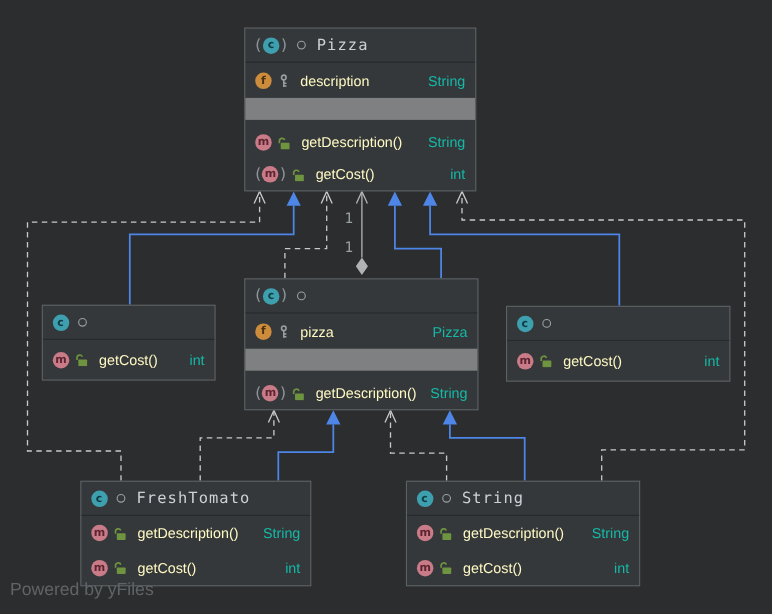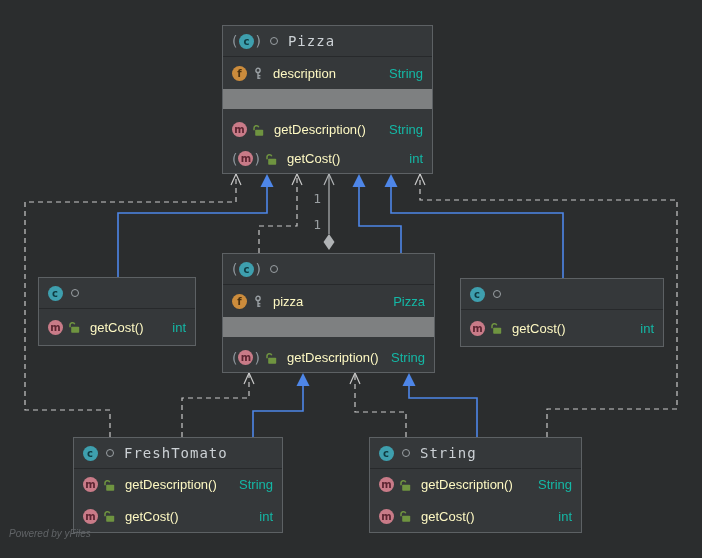--- a/index.html
+++ b/index.html
@@ -39,21 +39,21 @@
   }
   .abs-wrap { display:flex; align-items:center; gap:1px; flex:0 0 auto; }
   .mod-o {
     flex:0 0 auto; width:6px; height:6px; border:1.5px solid #9aa0a4;
     border-radius:50%; margin-left:2px; margin-right:4px;
   }
   .visicon { flex:0 0 auto; display:flex; align-items:center; }
 
   .watermark {
     position:absolute; left:9px; top:528px;
-    font-size:10px; color:#616467;font-style:italic;
+    font-size:16px; color:#616467;
   }
 </style>
 </head>
 <body>
 
 <div class="canvas">
   <svg class="edges" viewBox="0 0 702 558" xmlns="http://www.w3.org/2000/svg">
       <g>
         <polyline points="118,277 118,213 267,213 267,187" fill="none" stroke="#4e86e8" stroke-width="1.6"></polyline>
         <polygon points="267,174 273.5,187 260.5,187" fill="#4e86e8"></polygon>

